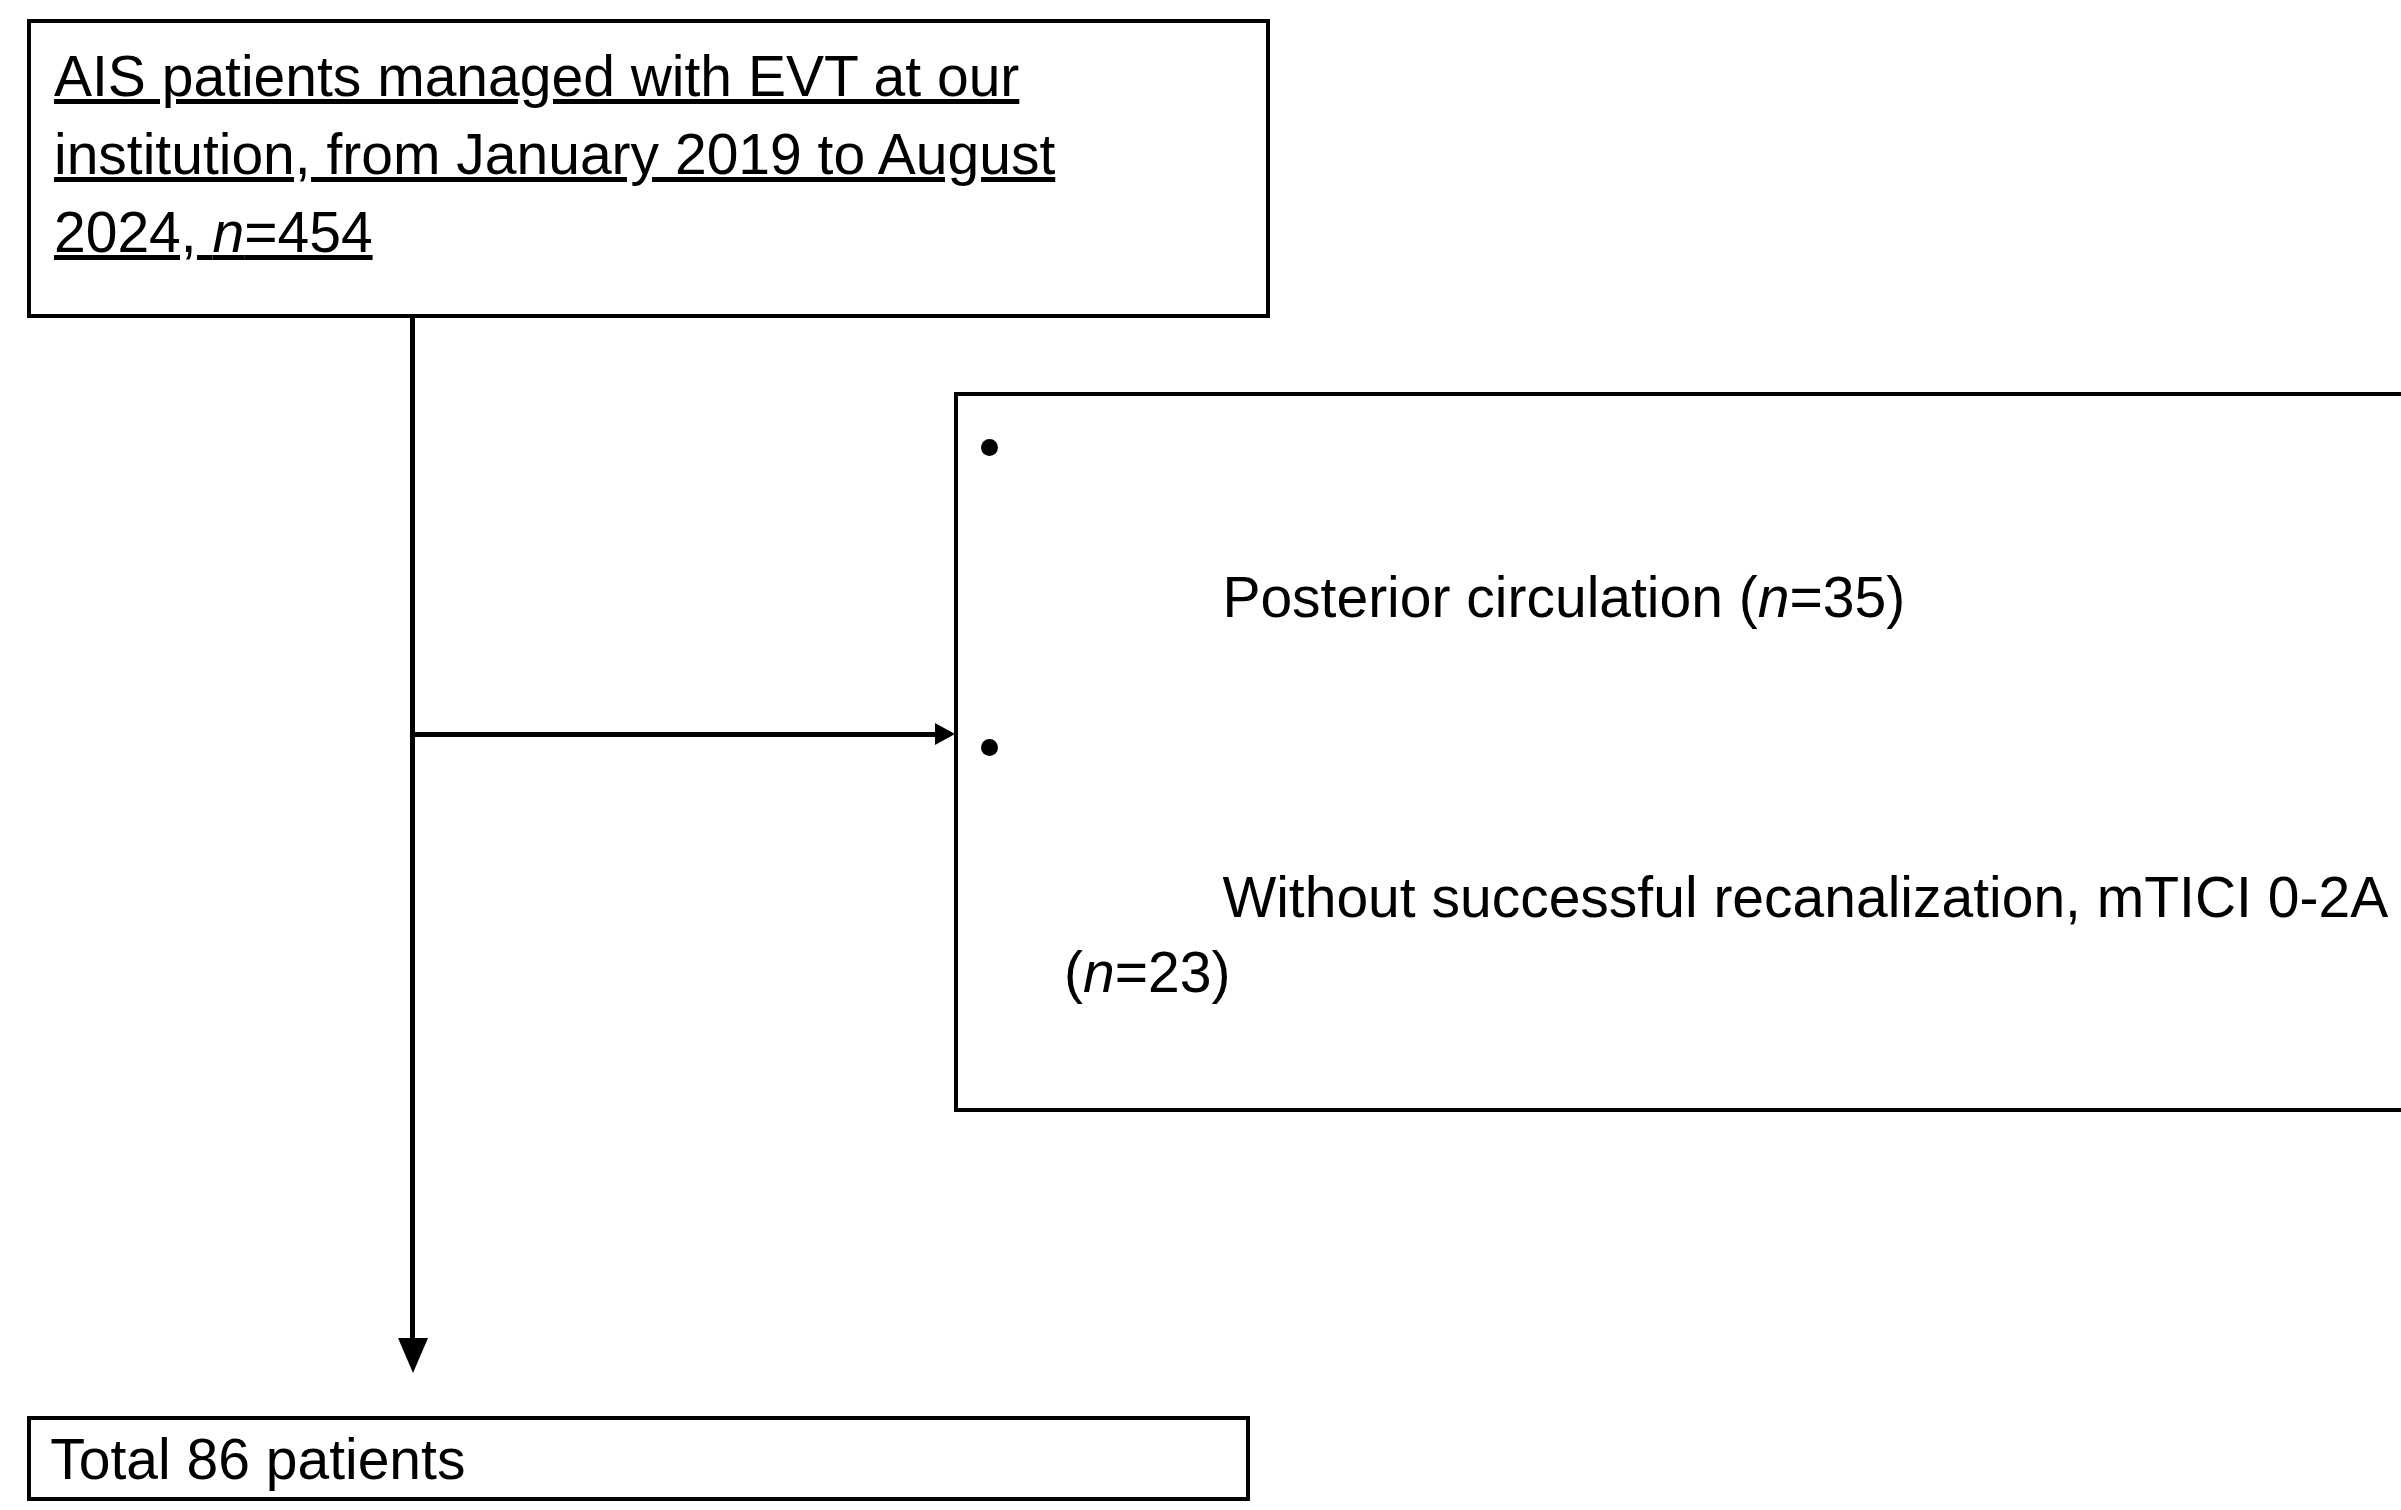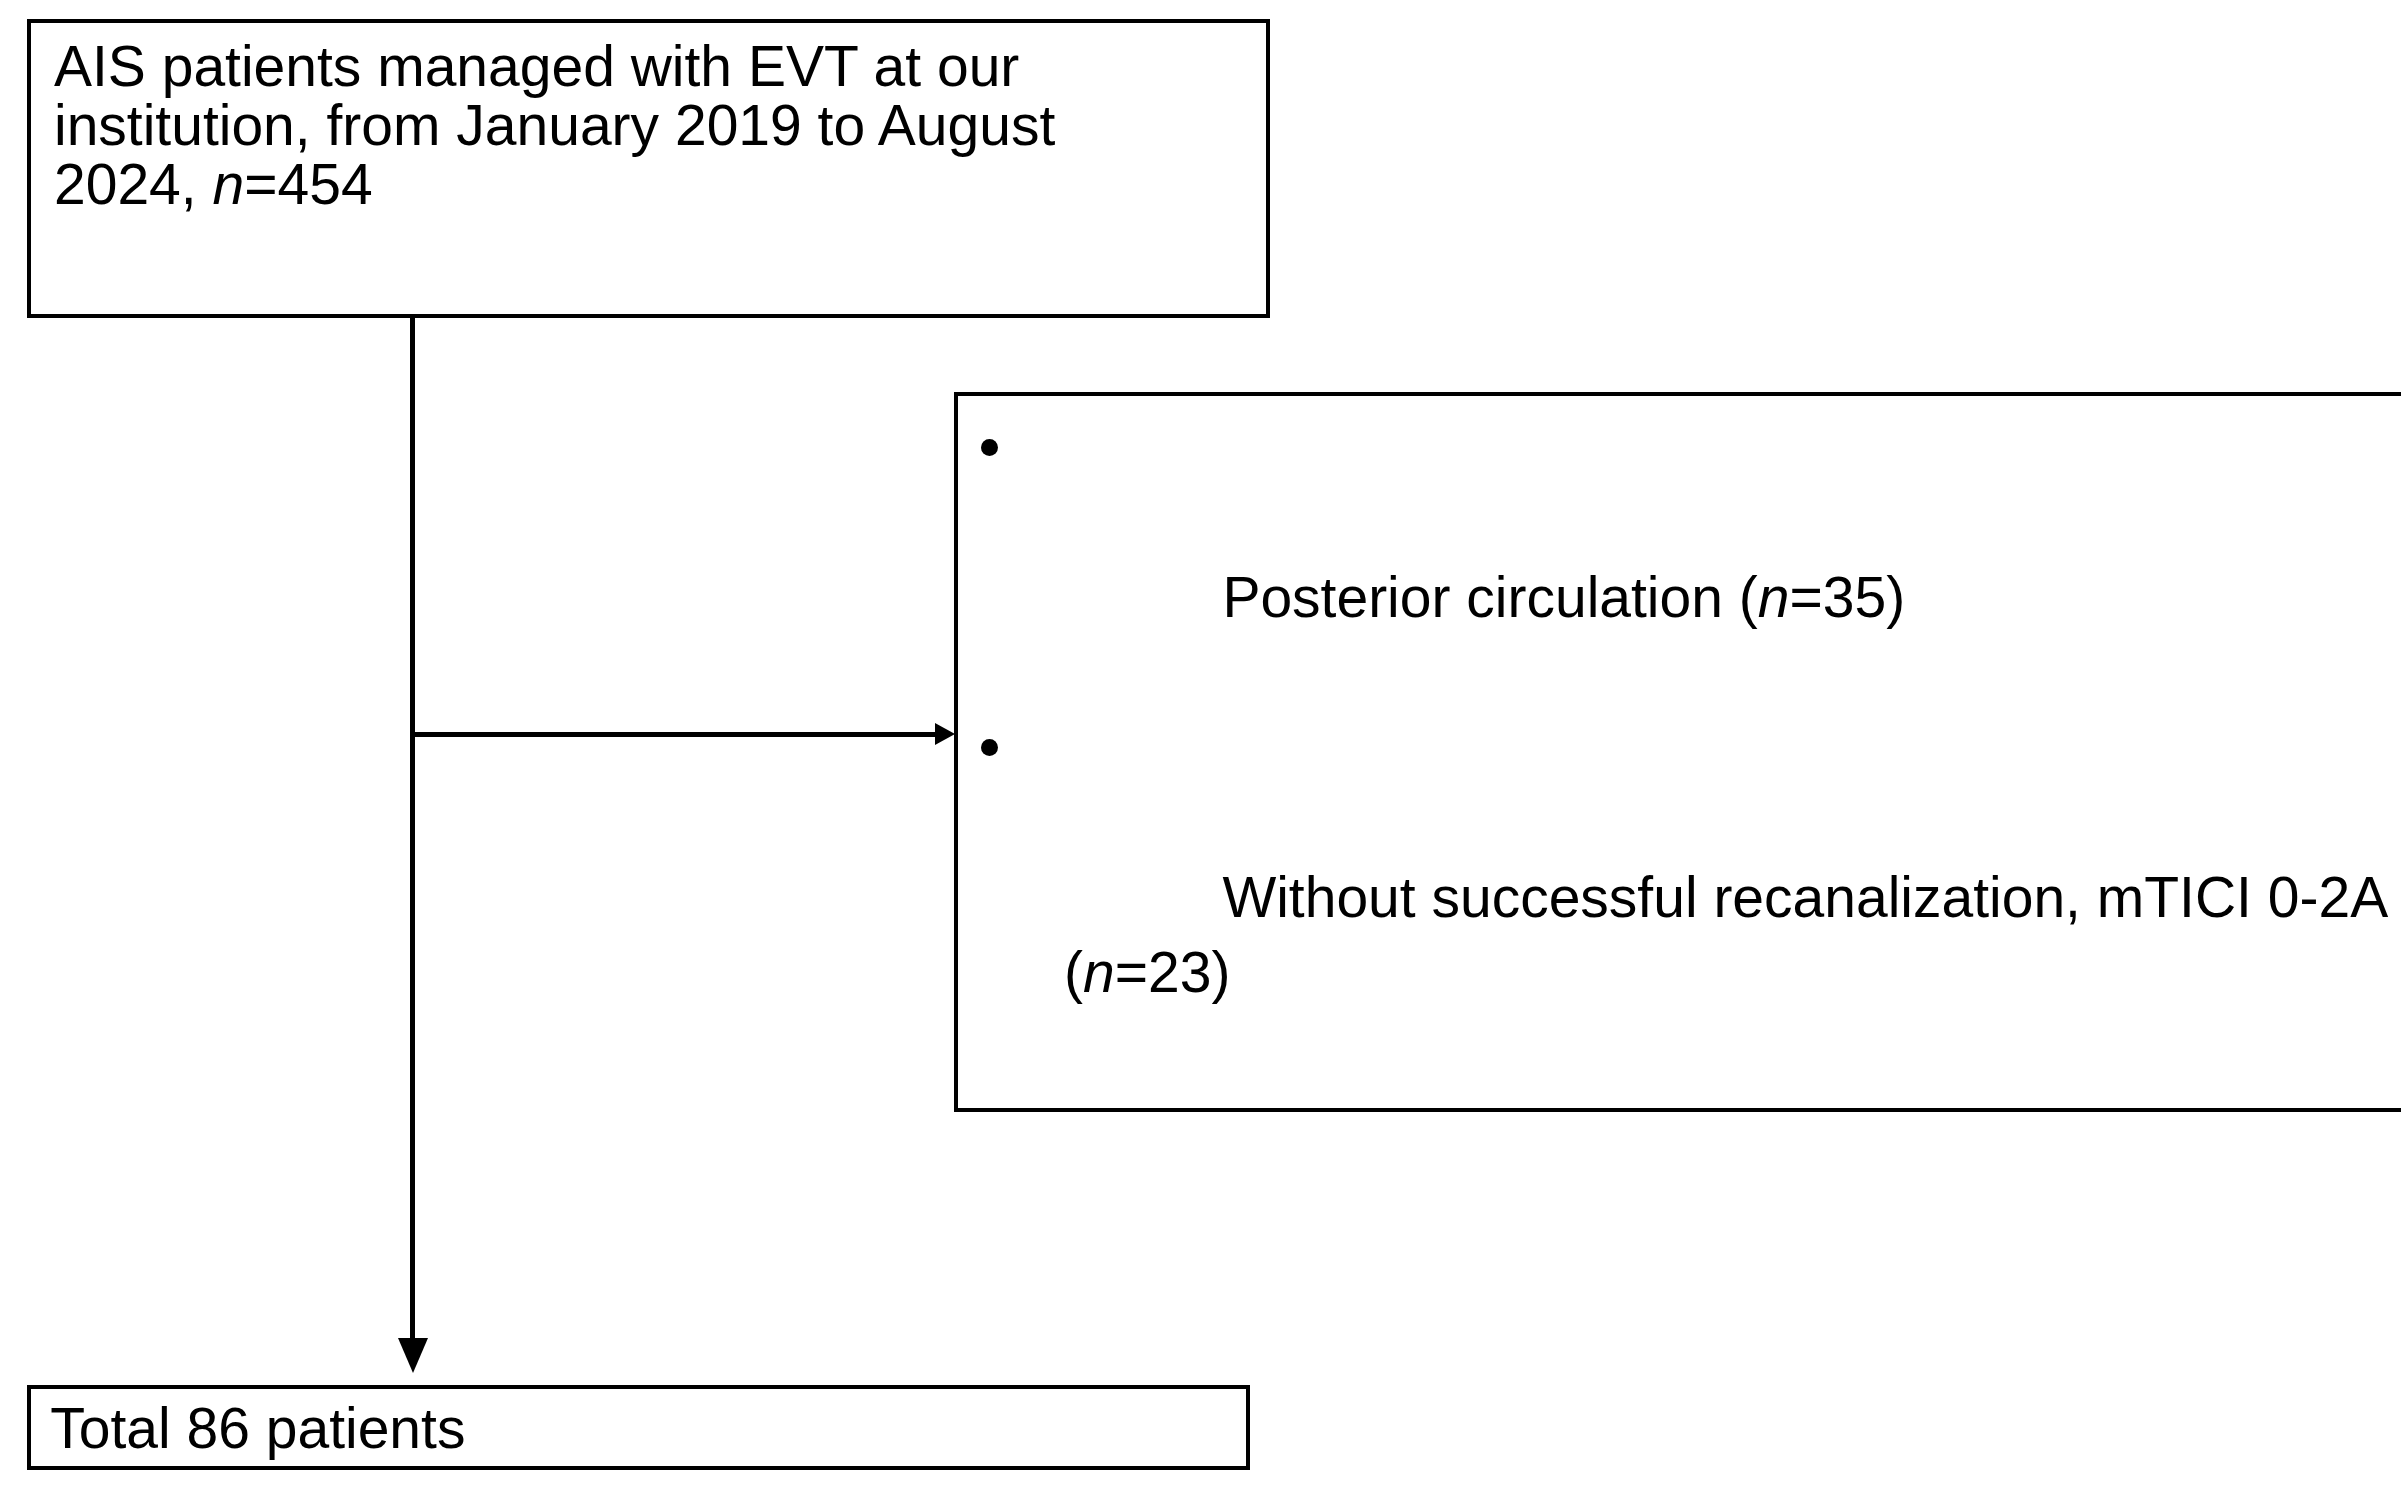--- a/index.html
+++ b/index.html
@@ -29,21 +29,22 @@
   }
   
   .source-box {
     left: 27px;
     top: 19px;
     width: 1243px;
     height: 299px;
     padding: 14.2px 23px;
   }
   .source-box .node-text {
-    line-height: 59px;
+    line-height: 78px;
+    text-decoration: underline;
   }
   
   .exclusion-box {
     left: 954px;
     top: 392px;
     width: 1468px;
     height: 720px;
   }
   .exclusion-list {
     margin: 0;
@@ -62,21 +63,21 @@
     left: 0;
     top: 29px;
     width: 17px;
     height: 17px;
     border-radius: 50%;
     background: #000000;
   }
   
   .result-box {
     left: 27px;
-    top: 1385px;
+    top: 1416px;
     width: 1223px;
     height: 85px;
     display: flex;
     align-items: center;
     padding-left: 19.3px;
   }
   
   .v-line {
     position: absolute;
     left: 410px;

